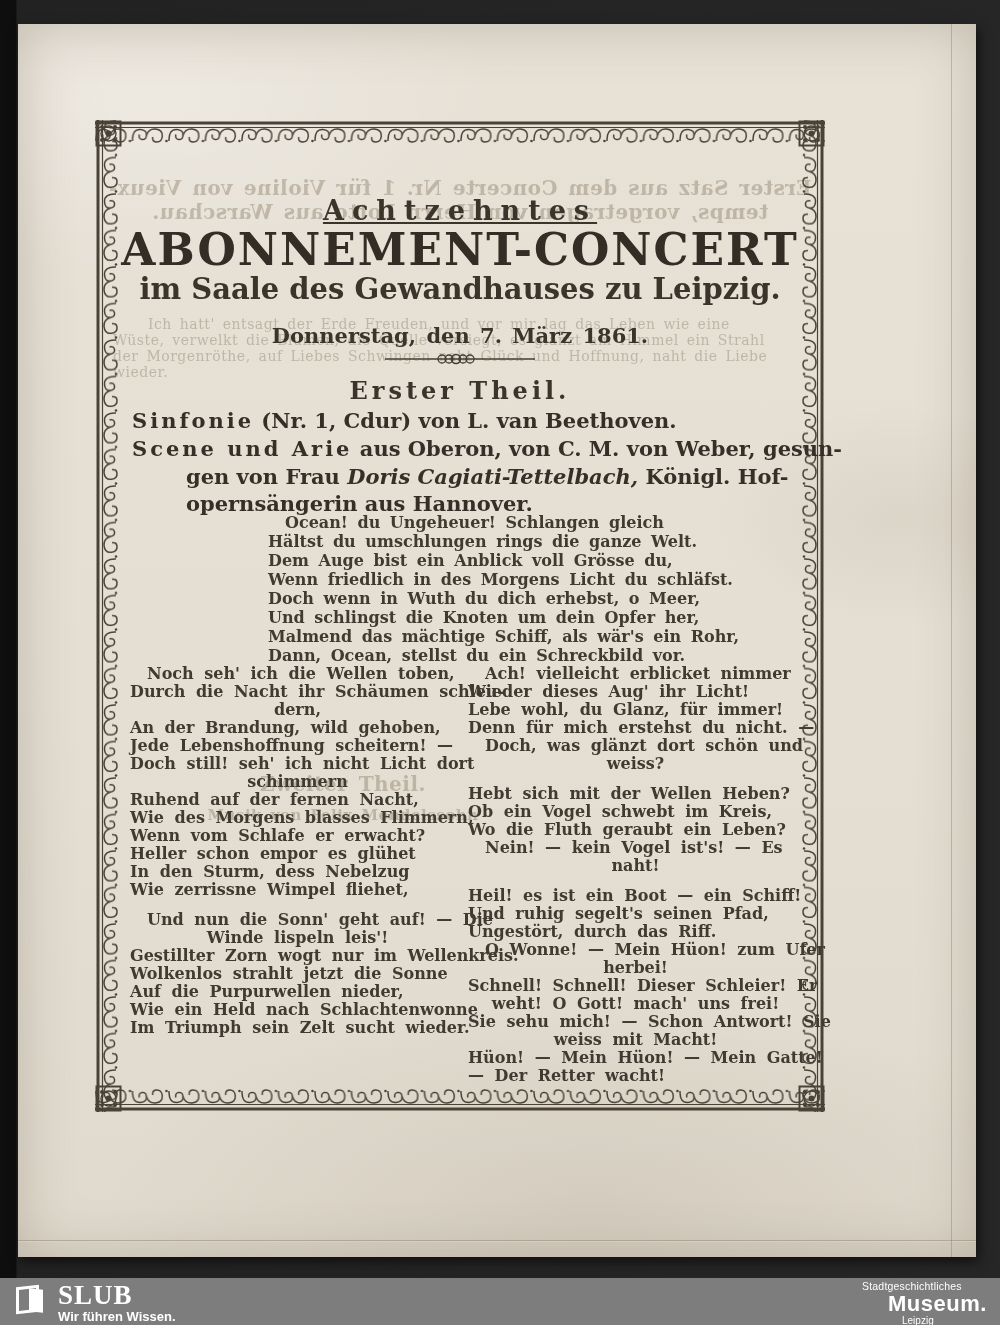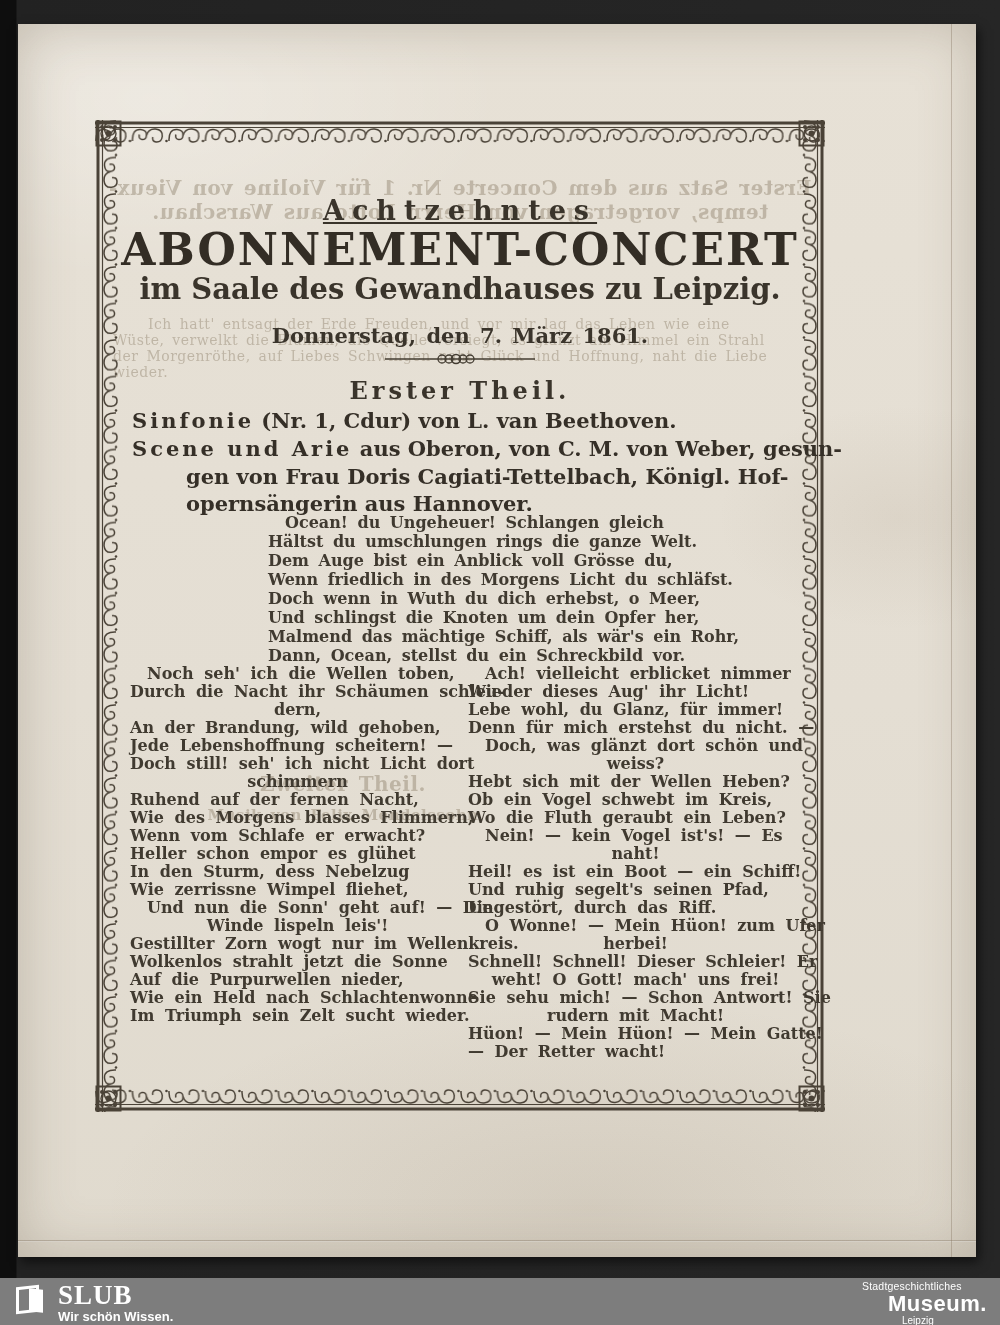--- a/index.html
+++ b/index.html
@@ -46,28 +46,28 @@
   .content{position:absolute;inset:0;color:#3a342b;}
   .ctr{position:absolute;left:77px;width:730px;text-align:center;white-space:nowrap;}
   .series{top:171px;font-size:27px;font-weight:bold;letter-spacing:8px;text-decoration:underline;}
   .main-title{top:200px;font-size:44px;font-weight:bold;letter-spacing:2px;margin:0;color:#332d25;}
   .venue{top:248px;font-size:29px;font-weight:bold;}
   .dateline{top:299px;font-size:21px;font-weight:bold;word-spacing:3px;}
   .divider{position:absolute;left:367px;top:328px;width:150px;height:14px;}
   .part{top:352px;font-size:24px;font-weight:bold;letter-spacing:4px;}
   .prog{position:absolute;left:114px;width:694px;font-size:21px;font-weight:bold;white-space:nowrap;color:#352f27;}
   .p1{top:384px;} .p2{top:412px;} .p2b{top:440px;left:168px;} .p2c{top:467px;left:168px;}
-  .sp{letter-spacing:3px;} .it{}
+  .sp{letter-spacing:3px;} .it{font-style:italic;}
   .recit{position:absolute;left:250px;top:489px;width:480px;font-size:16px;font-weight:bold;line-height:19px;word-spacing:4px;color:#403a30;}
   .col{position:absolute;top:641px;width:335px;font-size:16px;font-weight:bold;line-height:18px;word-spacing:5px;color:#403a30;}
   .colL{left:112px;} .colR{left:450px;}
   .pline{white-space:nowrap;}
   .pline.ai{text-indent:17px;}
   .pline.ac{text-align:center;text-indent:0;white-space:normal;}
-  .pline.ag{}
+  .pline.ag{margin-top:12px;}
   
   .footerbar{position:absolute;left:0;top:1278px;width:1000px;height:47px;background:#7d7d7d;
     font-family:"Liberation Sans", sans-serif;color:#fff;}
   .slub{position:absolute;left:16px;top:4px;display:flex;align-items:flex-start;}
   .slub-icon{position:relative;width:32px;height:30px;margin-right:10px;margin-top:2px;}
   .slub-icon .b1{position:absolute;left:0;top:2px;width:17px;height:21px;border:3px solid #fff;transform:skewY(-6deg);background:transparent;}
   .slub-icon .b2{position:absolute;left:13px;top:5px;width:14px;height:23px;background:#fff;transform:skewY(6deg);}
   .slub-name{font-family:Liberation Serif, serif;font-size:27px;font-weight:bold;line-height:26px;letter-spacing:1px;}
   .slub-tag{font-size:13px;font-weight:bold;margin-top:1px;}
   .museum{position:absolute;left:862px;top:3px;width:134px;line-height:1;}
@@ -230,38 +230,38 @@
           <div class="pline ai">Nein! — kein Vogel ist's! — Es</div>
           <div class="pline ac">naht!</div>
           <div class="pline ag">Heil! es ist ein Boot — ein Schiff!</div>
           <div class="pline">Und ruhig segelt's seinen Pfad,</div>
           <div class="pline">Ungestört, durch das Riff.</div>
           <div class="pline ai">O Wonne! — Mein Hüon! zum Ufer</div>
           <div class="pline ac">herbei!</div>
           <div class="pline">Schnell! Schnell! Dieser Schleier! Er</div>
           <div class="pline ac">weht! O Gott! mach' uns frei!</div>
           <div class="pline">Sie sehu mich! — Schon Antwort! Sie</div>
-          <div class="pline ac">rudern mit Macht!</div>
+          <div class="pline ac">weiss mit Macht!</div>
           <div class="pline">Hüon! — Mein Hüon! — Mein Gatte!</div>
           <div class="pline">— Der Retter wacht!</div>
         </div>
     </div>
 
     <div class="crease"></div>
   </div>
 
   <div class="footerbar">
     <div class="slub">
       <div class="slub-icon">
           <span class="b1"></span>
           <span class="b2"></span>
         </div>
       <div class="slub-text">
         <div class="slub-name">SLUB</div>
-        <div class="slub-tag">Wir schön Wissen.</div>
+        <div class="slub-tag">Wir führen Wissen.</div>
       </div>
     </div>
     <div class="museum">
       <div class="m-top">Stadtgeschichtliches</div>
       <div class="m-name">Museum.</div>
       <div class="m-city">Leipzig</div>
 
     </div>
   </div>
 

